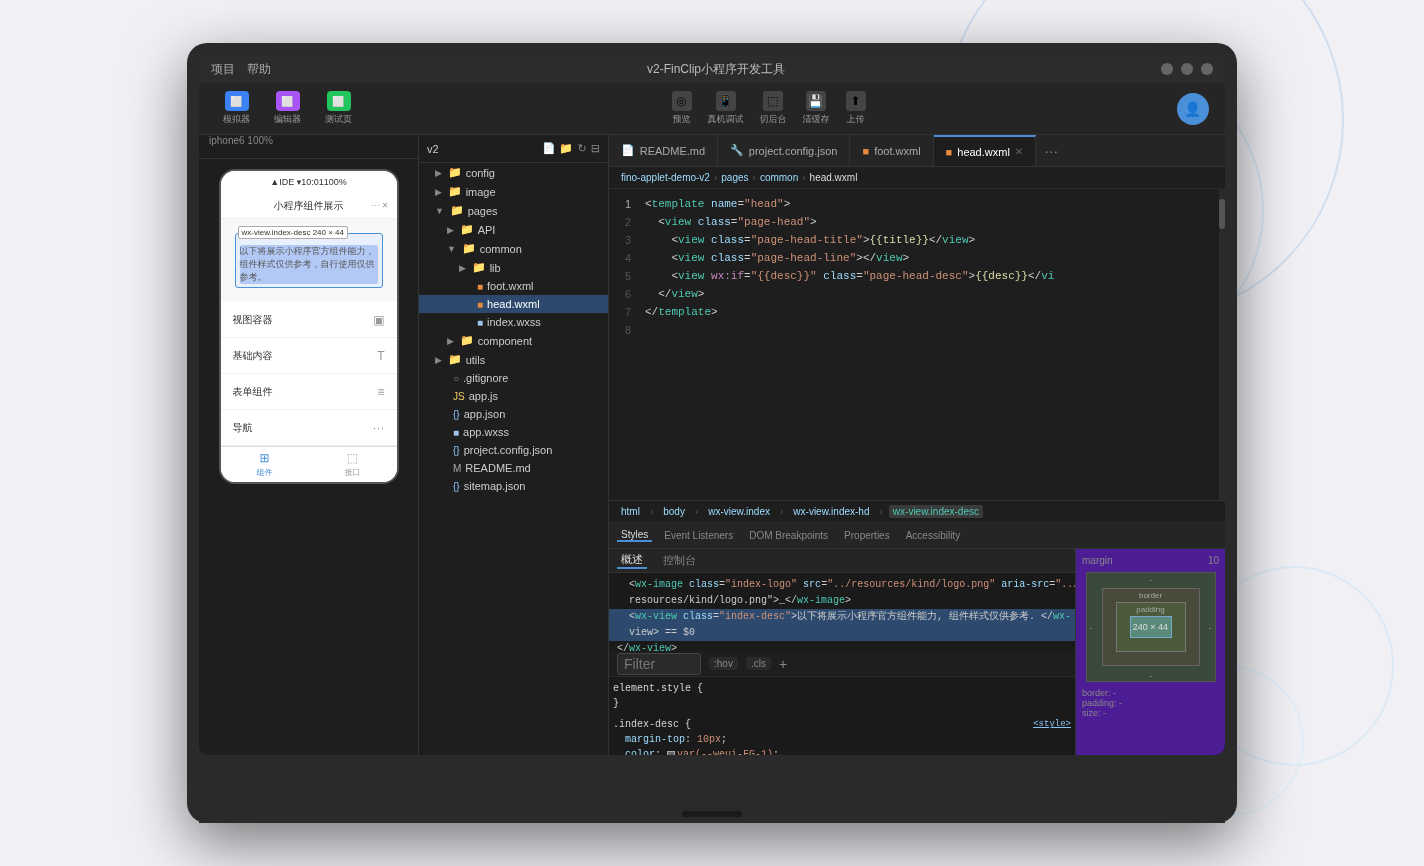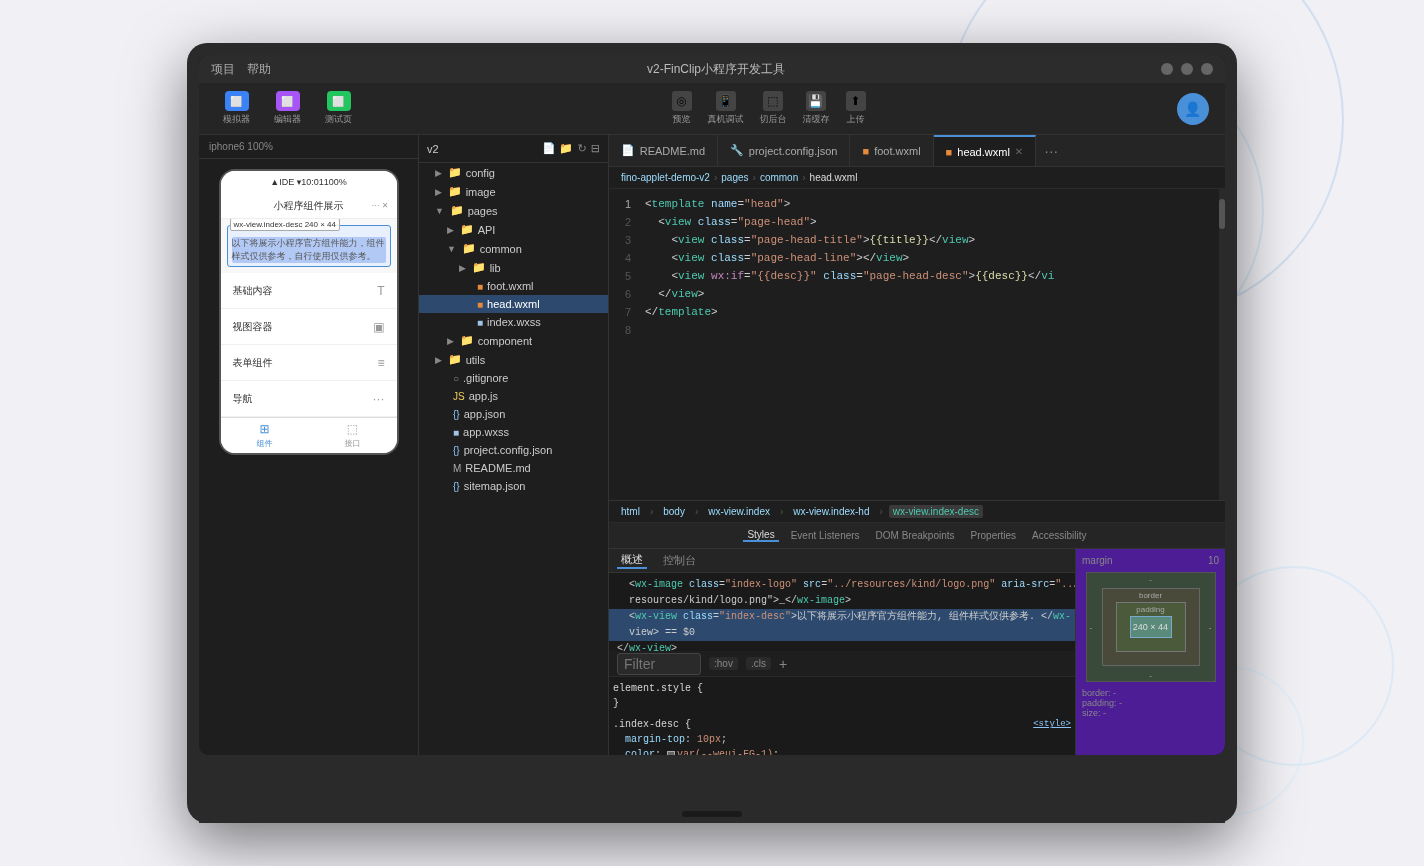--- a/index.html
+++ b/index.html
@@ -189,21 +189,21 @@
       width: 220px;
       background: #1e1e1e;
       border-right: 1px solid #333;
       display: flex;
       flex-direction: column;
       flex-shrink: 0;
     }
     .preview-header {
       height: 24px;
       display: flex;
-      align-items: center;
+      align-items: flex-start;
       padding: 0 10px;
       font-size: 10px;
       color: #888;
       border-bottom: 1px solid #333;
     }
     .phone-mockup {
       flex: 1;
       display: flex;
       flex-direction: column;
       align-items: center;
@@ -247,21 +247,21 @@
       color: #999;
     }
     .phone-content {
       background: #f8f8f8;
       flex: 1;
       overflow: hidden;
     }
 
     
     .component-highlight {
-      margin: 6px;
+      margin: 14px;
       background: #e8f0fe;
       border: 1px solid #4a90d9;
       border-radius: 3px;
       padding: 3px 4px;
       position: relative;
     }
     .component-label {
       font-size: 8px;
       color: #333;
       background: #fff;
@@ -550,21 +550,20 @@
     }
     .devtools-toolbar {
       height: 26px;
       background: #252525;
       display: flex;
       align-items: center;
       padding: 0 8px;
       gap: 8px;
       flex-shrink: 0;
       border-bottom: 1px solid #333;
-      justify-content: center;
     }
     .devtools-tab {
       font-size: 10px;
       color: #888;
       cursor: pointer;
       padding: 0 4px;
     }
     .devtools-tab.active {
       color: #ddd;
       border-bottom: 2px solid #4a90d9;
@@ -836,26 +835,26 @@
               <span class="phone-title-dots">···  ✕</span>
             </div>
 
             <div class="phone-content">
               <div class="component-highlight">
                 <span class="component-label">wx-view.index-desc 240 × 44</span>
                 <div class="component-text">以下将展示小程序官方组件能力，组件样式仅供参考，自行使用仅供参考。</div>
               </div>
 
               <div class="phone-menu-item">
+                <span class="phone-menu-label">视图容器</span>
+                <span class="phone-menu-icon">▣</span>
+              </div>
+              <div class="phone-menu-item">
                 <span class="phone-menu-label">基础内容</span>
                 <span class="phone-menu-icon">T</span>
-              </div>
-              <div class="phone-menu-item">
-                <span class="phone-menu-label">视图容器</span>
-                <span class="phone-menu-icon">▣</span>
               </div>
               <div class="phone-menu-item">
                 <span class="phone-menu-label">表单组件</span>
                 <span class="phone-menu-icon">≡</span>
               </div>
               <div class="phone-menu-item">
                 <span class="phone-menu-label">导航</span>
                 <span class="phone-menu-icon">···</span>
               </div>
             </div>

